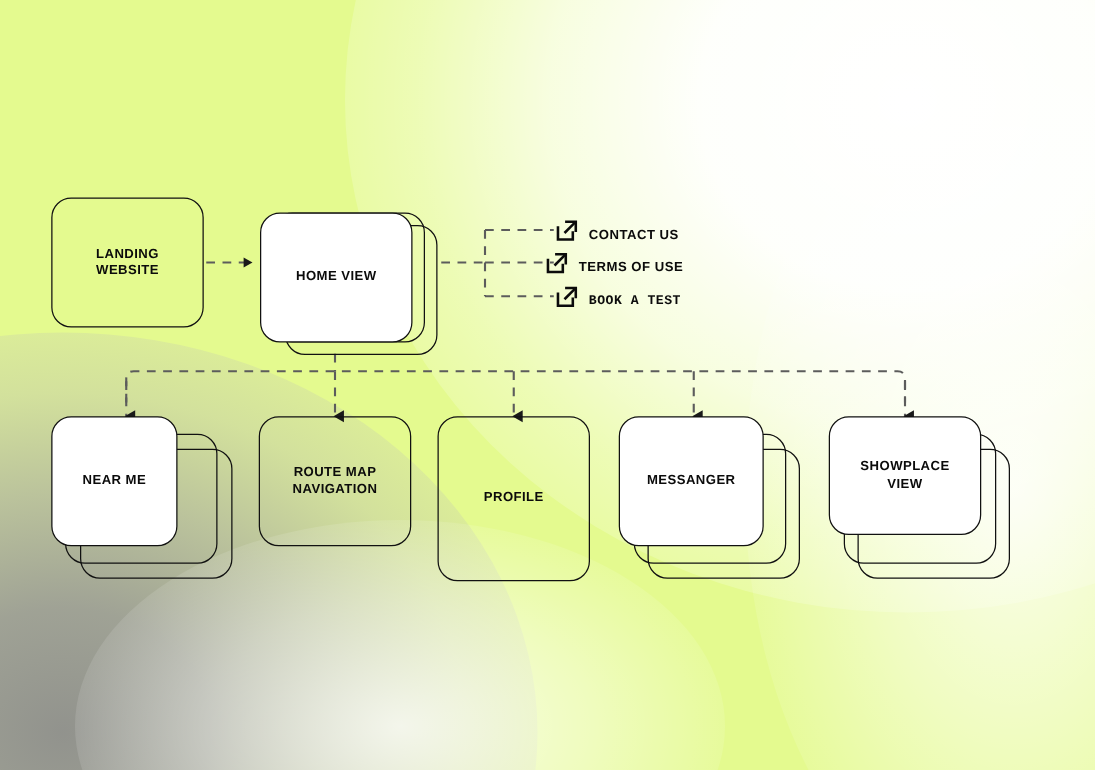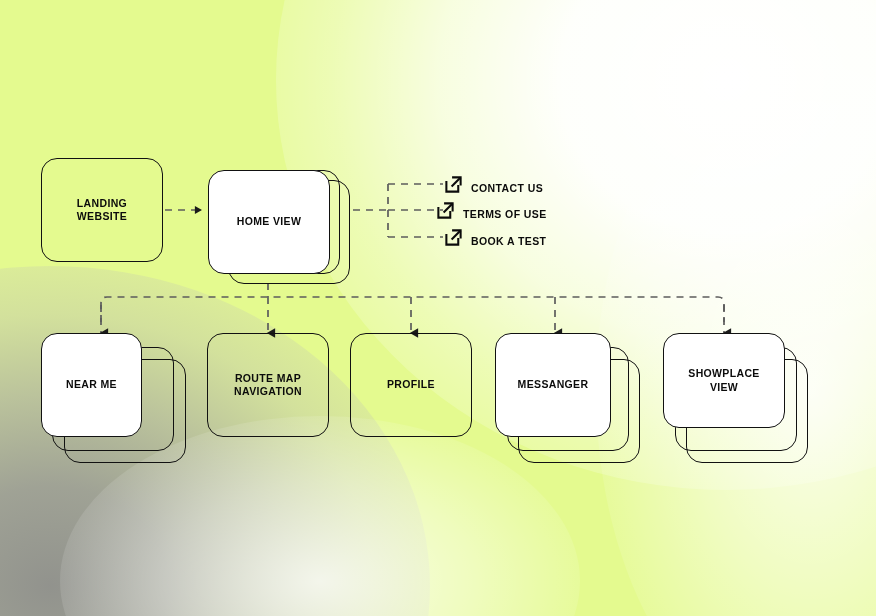--- a/index.html
+++ b/index.html
@@ -222,21 +222,21 @@
   </div>
 
   <div class="node">
     <div class="card front hollow" style="left:207px; top:333px; width:122px; height:104px;align-items:center;">
       <span class="card-label">ROUTE MAP
 NAVIGATION</span>
     </div>
   </div>
 
   <div class="node">
-    <div class="card front hollow" style="left:350px; top:333px; width:122px; height:104px;">
+    <div class="card front hollow" style="left:350px; top:333px; width:122px; height:132px;">
       <span class="card-label">PROFILE</span>
     </div>
   </div>
 
   <div class="node">
     <div class="layer" style="left:518px; top:359px; width:122px; height:104px;"></div>
     <div class="layer" style="left:507px; top:347px; width:122px; height:104px;"></div>
     <div class="card front filled" style="left:495px; top:333px; width:116px; height:104px;">
       <span class="card-label">MESSANGER</span>
     </div>
@@ -262,21 +262,21 @@
 
   <div class="link-row" style="left:436px; top:201px;">
     <svg class="link-icon" viewBox="0 0 24 24">
       <path d="M3 9 L3 21 L18 21 L18 14" fill="none" stroke="#0b0b0b" stroke-width="2.6" stroke-linecap="square"></path>
       <path d="M11.5 3 L21 3 L21 12" fill="none" stroke="#0b0b0b" stroke-width="2.6" stroke-linecap="square"></path>
       <line x1="20" y1="4" x2="10.5" y2="13.5" stroke="#0b0b0b" stroke-width="2.6" stroke-linecap="square"></line>
     </svg>
     <span class="link-label">TERMS OF USE</span>
   </div>
 
-  <div class="link-row" style="left:444px; top:228px;">
+  <div class="link-row" style="left:444px; top:228px;font-family:Liberation Mono, monospace;">
     <svg class="link-icon" viewBox="0 0 24 24">
       <path d="M3 9 L3 21 L18 21 L18 14" fill="none" stroke="#0b0b0b" stroke-width="2.6" stroke-linecap="square"></path>
       <path d="M11.5 3 L21 3 L21 12" fill="none" stroke="#0b0b0b" stroke-width="2.6" stroke-linecap="square"></path>
       <line x1="20" y1="4" x2="10.5" y2="13.5" stroke="#0b0b0b" stroke-width="2.6" stroke-linecap="square"></line>
     </svg>
     <span class="link-label">BOOK A TEST</span>
   </div>
 
 </div>
 

